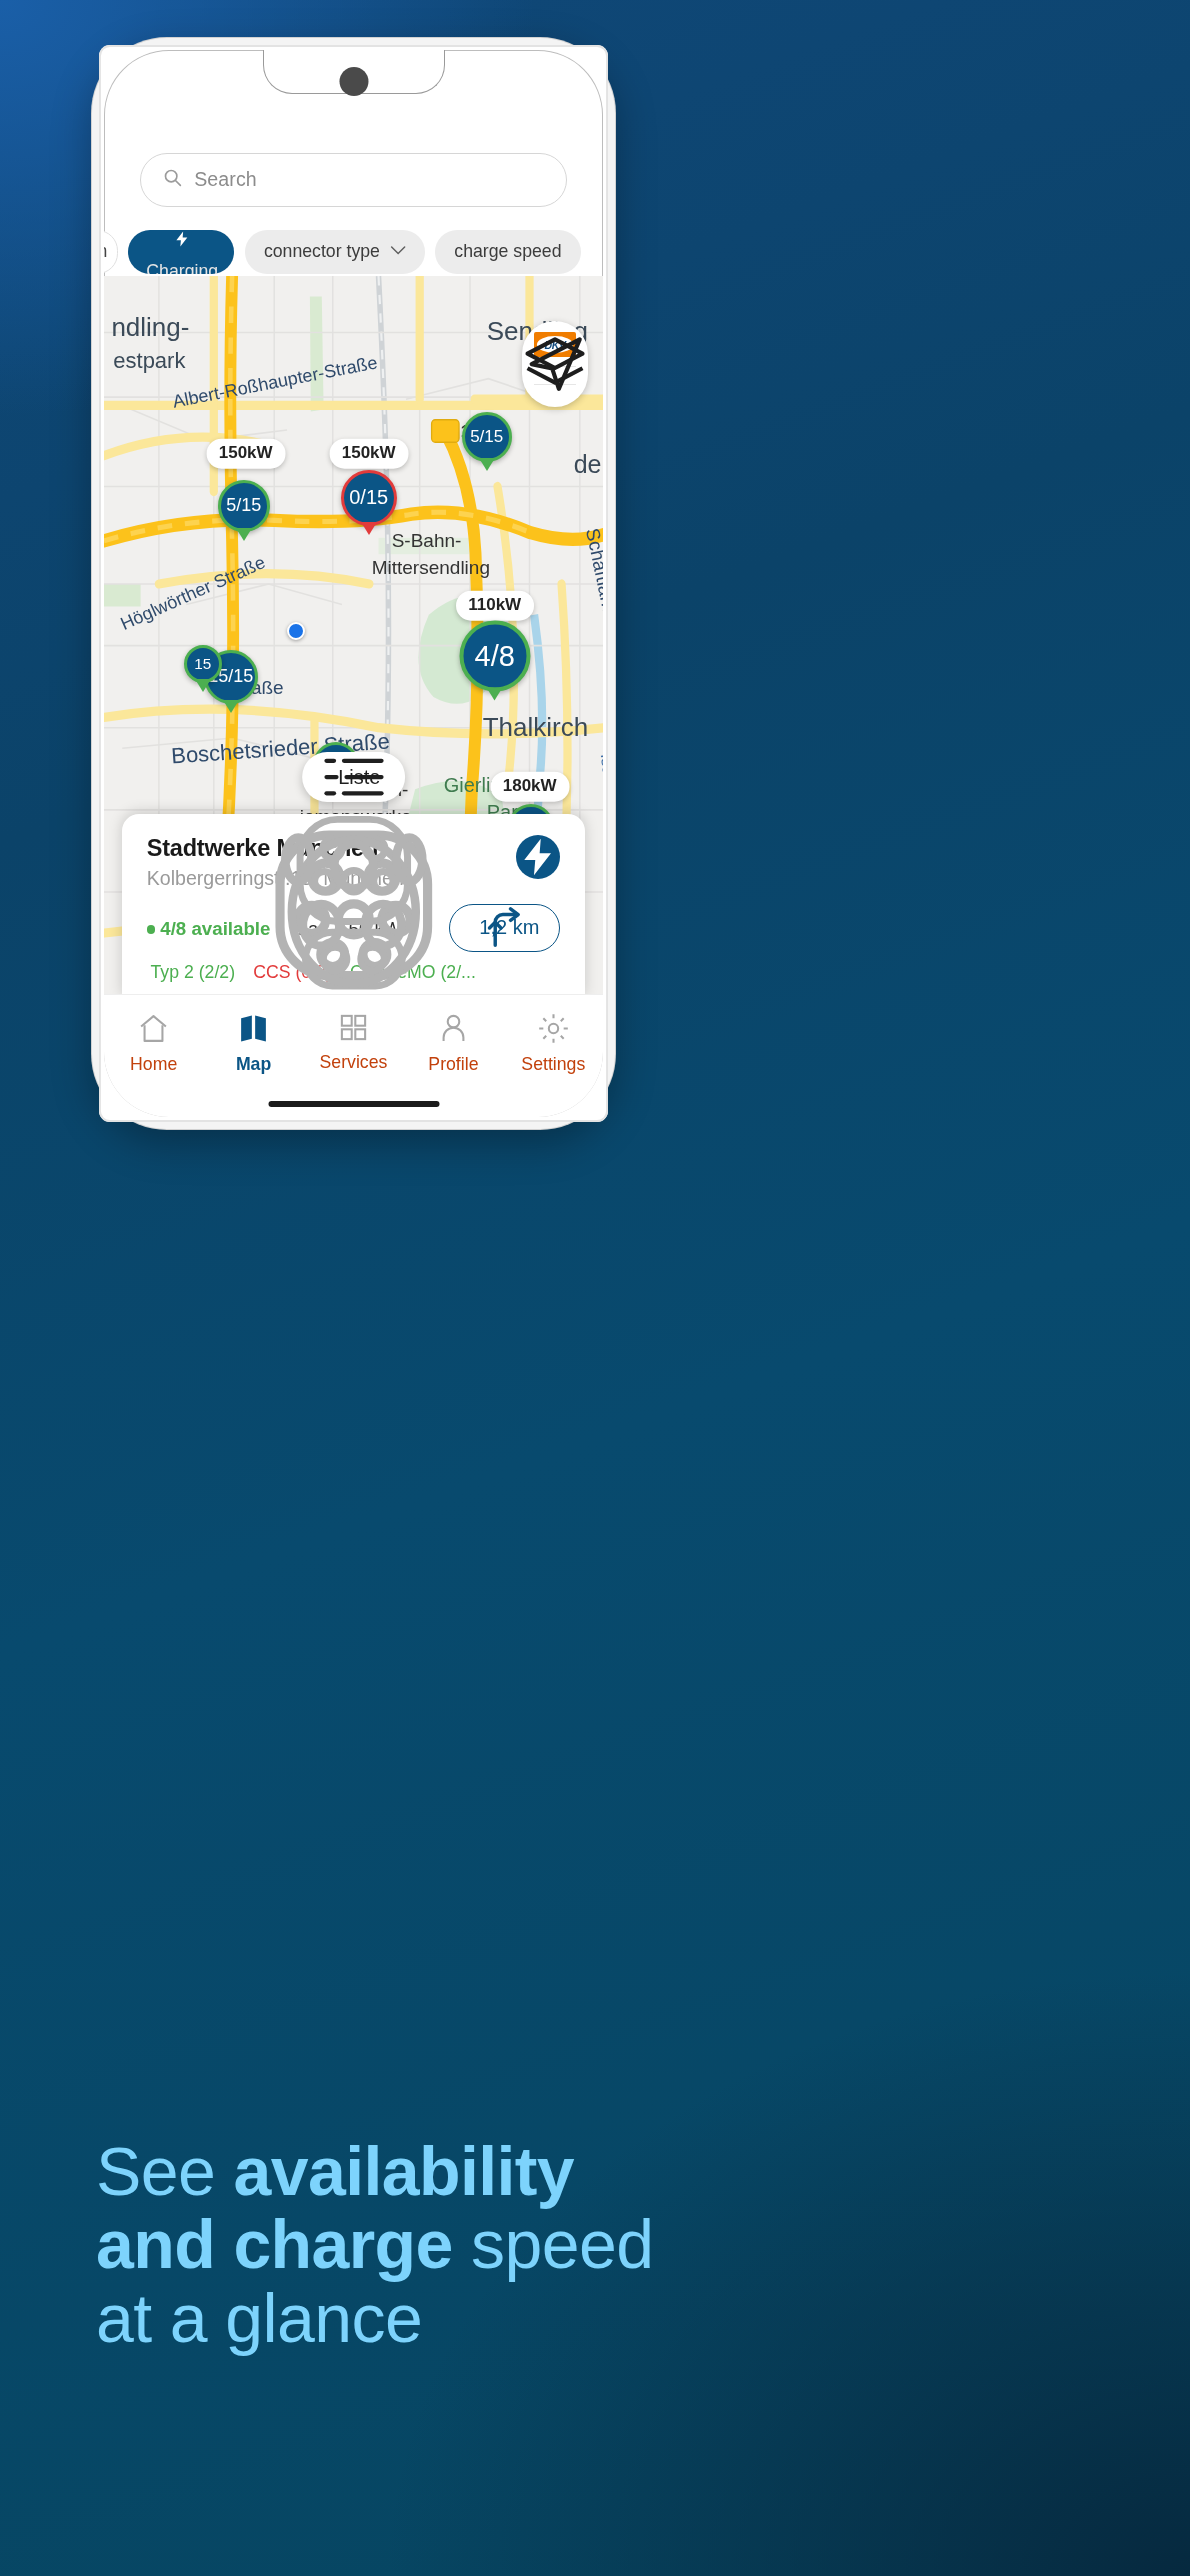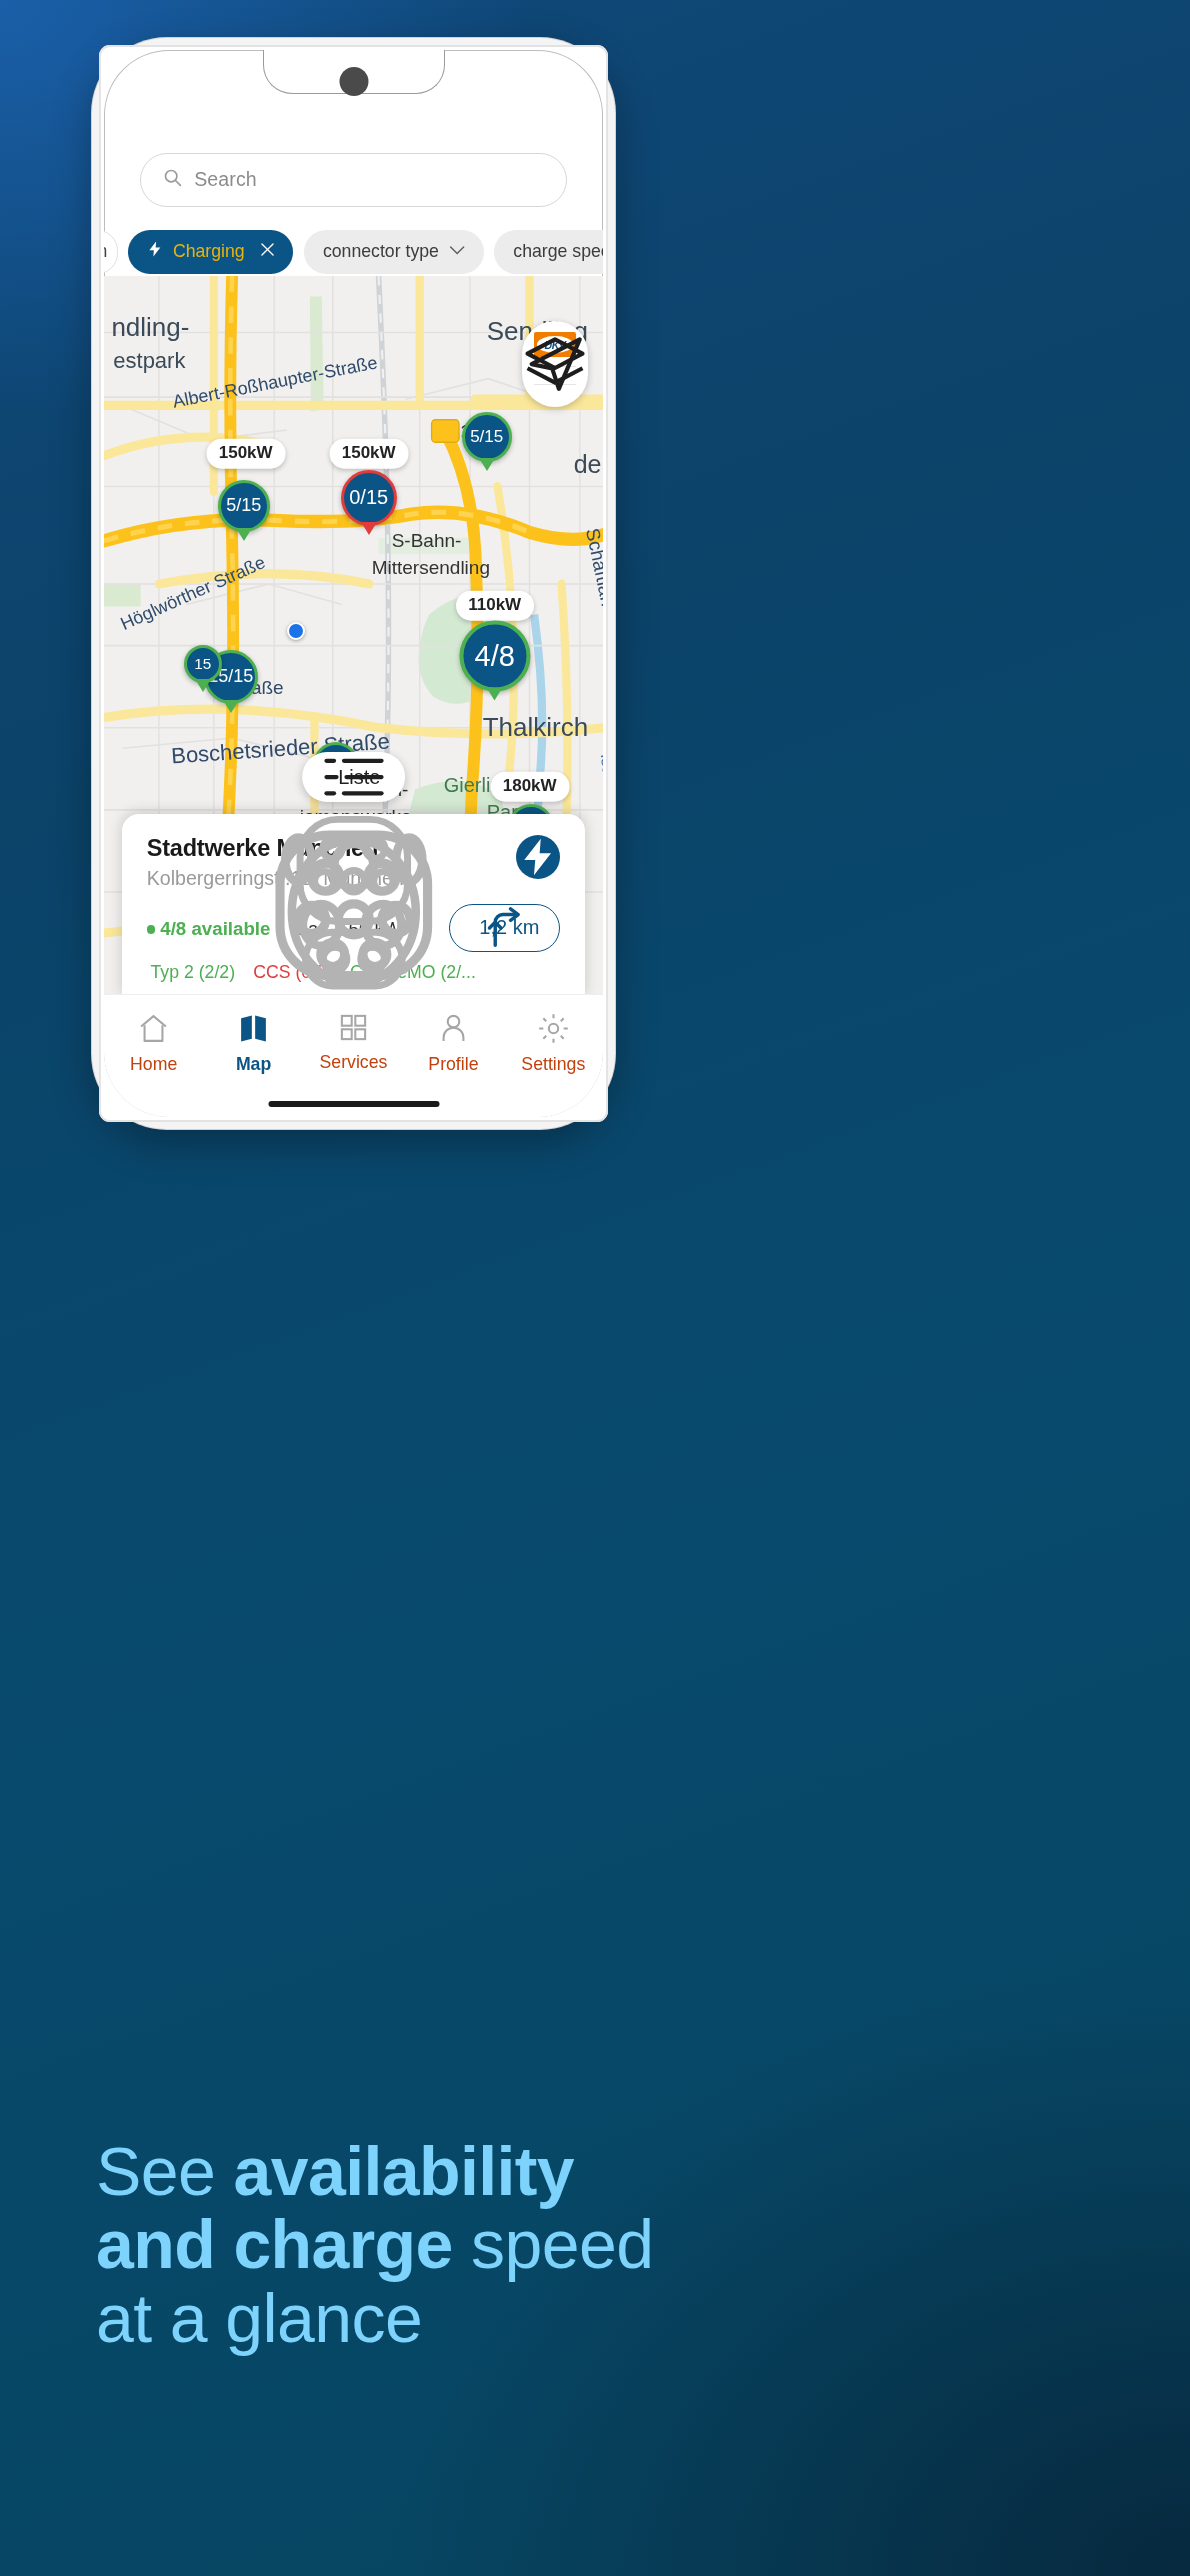--- a/index.html
+++ b/index.html
@@ -84,21 +84,21 @@
     z-index:25; overflow:hidden;
   }
   .chip {
     flex:0 0 auto;
     height:44px; border-radius:24px;
     display:flex; align-items:center; gap:8.6px;
     padding:0 19px;
     font-size:17.7px; white-space:nowrap;
   }
   .chip.ghost { background:#fff; border:1px solid #e0e0e0; color:#444; }
-  .chip.active { background:#0b5586; color:#eab308; padding:0 16.3px 0 18px; }
+  .chip.active { background:#0b5586; color:#e5e5e5; padding:0 16.3px 0 18px;flex-direction:column; }
   .chip.grey { background:#ececec; color:#3c3c3c; }
   .chip .caret { font-size:12.5px; opacity:.8; margin-left:1px; }
 
   
   #map {
     position:absolute; left:0; right:0; top:226px; bottom:123px;
     background:#f0efed;
     overflow:hidden;
   }
   #map svg { position:absolute; inset:0; width:100%; height:100%; }

